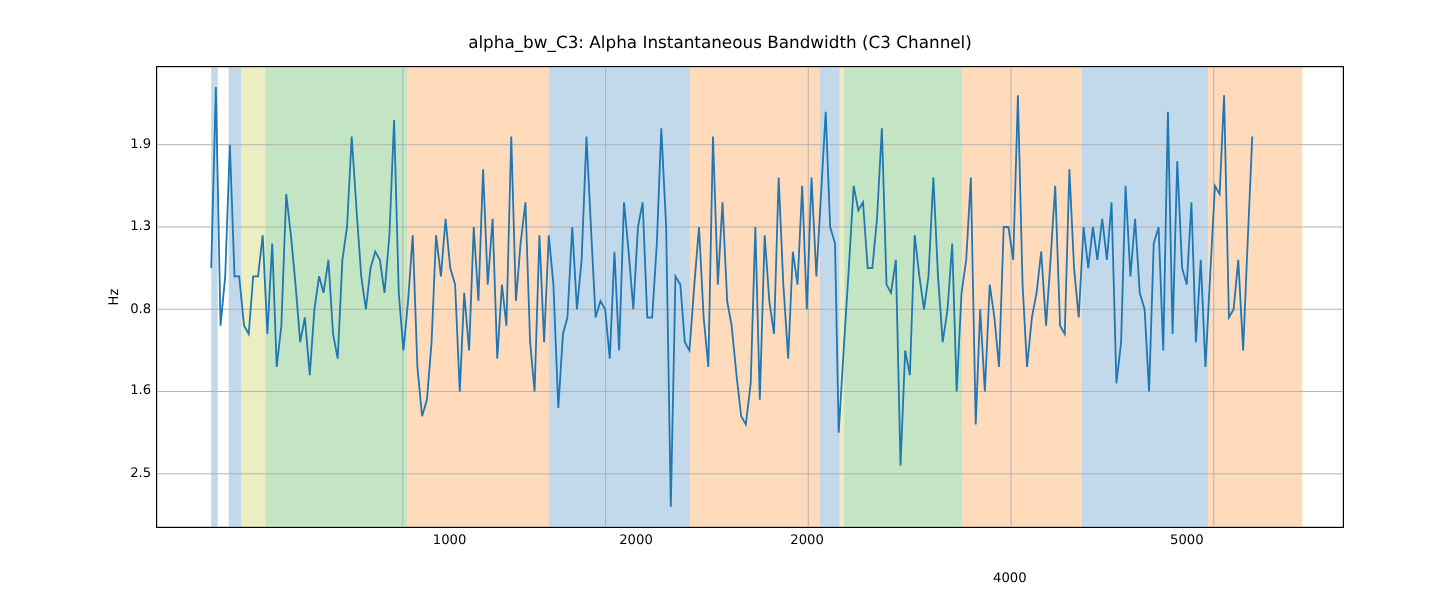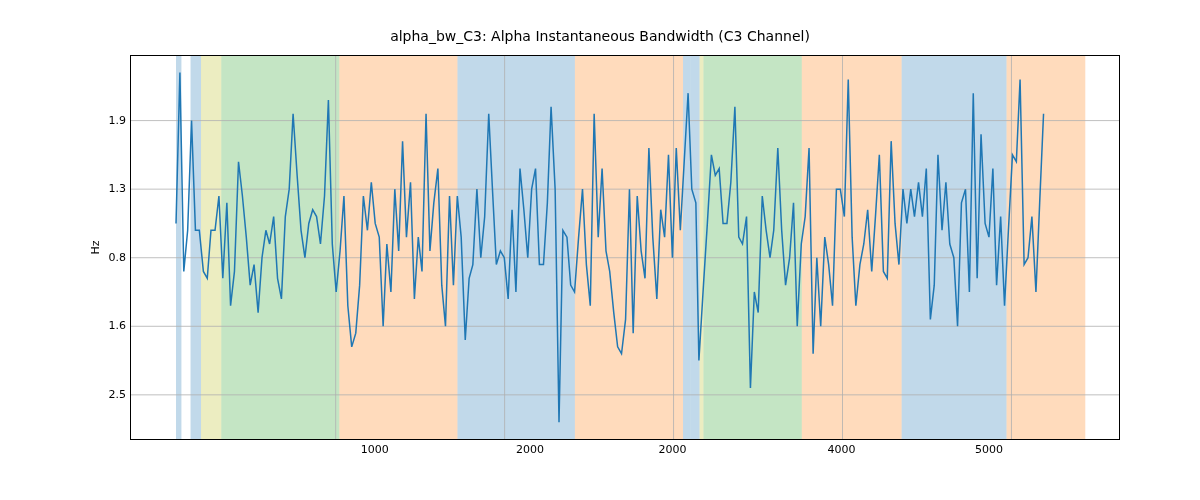--- a/index.html
+++ b/index.html
@@ -135,21 +135,21 @@
   </div>
 
   <div class="ylabel">
     <span>Hz</span>
   </div>
 
   <div id="xticks-container" class="xticks">
       <div class="xtick" style="left: 334.664px; margin-left: 40px;">1000</div>
       <div class="xtick" style="left: 530px;">2000</div>
       <div class="xtick" style="left: 672.559px;">2000</div>
-      <div class="xtick" style="left: 841.506px;">4000</div>
+      <div class="xtick" style="left: 841.506px; margin-top: 32px;">4000</div>
       <div class="xtick" style="left: 989px;">5000</div>
     </div>
   <div id="yticks-container" class="yticks">
       <div class="ytick" style="top: 393.855px;">2.5</div>
       <div class="ytick" style="top: 325.289px;">1.6</div>
       <div class="ytick" style="top: 256.722px;">0.8</div>
       <div class="ytick" style="top: 188.156px;">1.3</div>
       <div class="ytick" style="top: 119.589px;">1.9</div>
     </div>
 </div>

